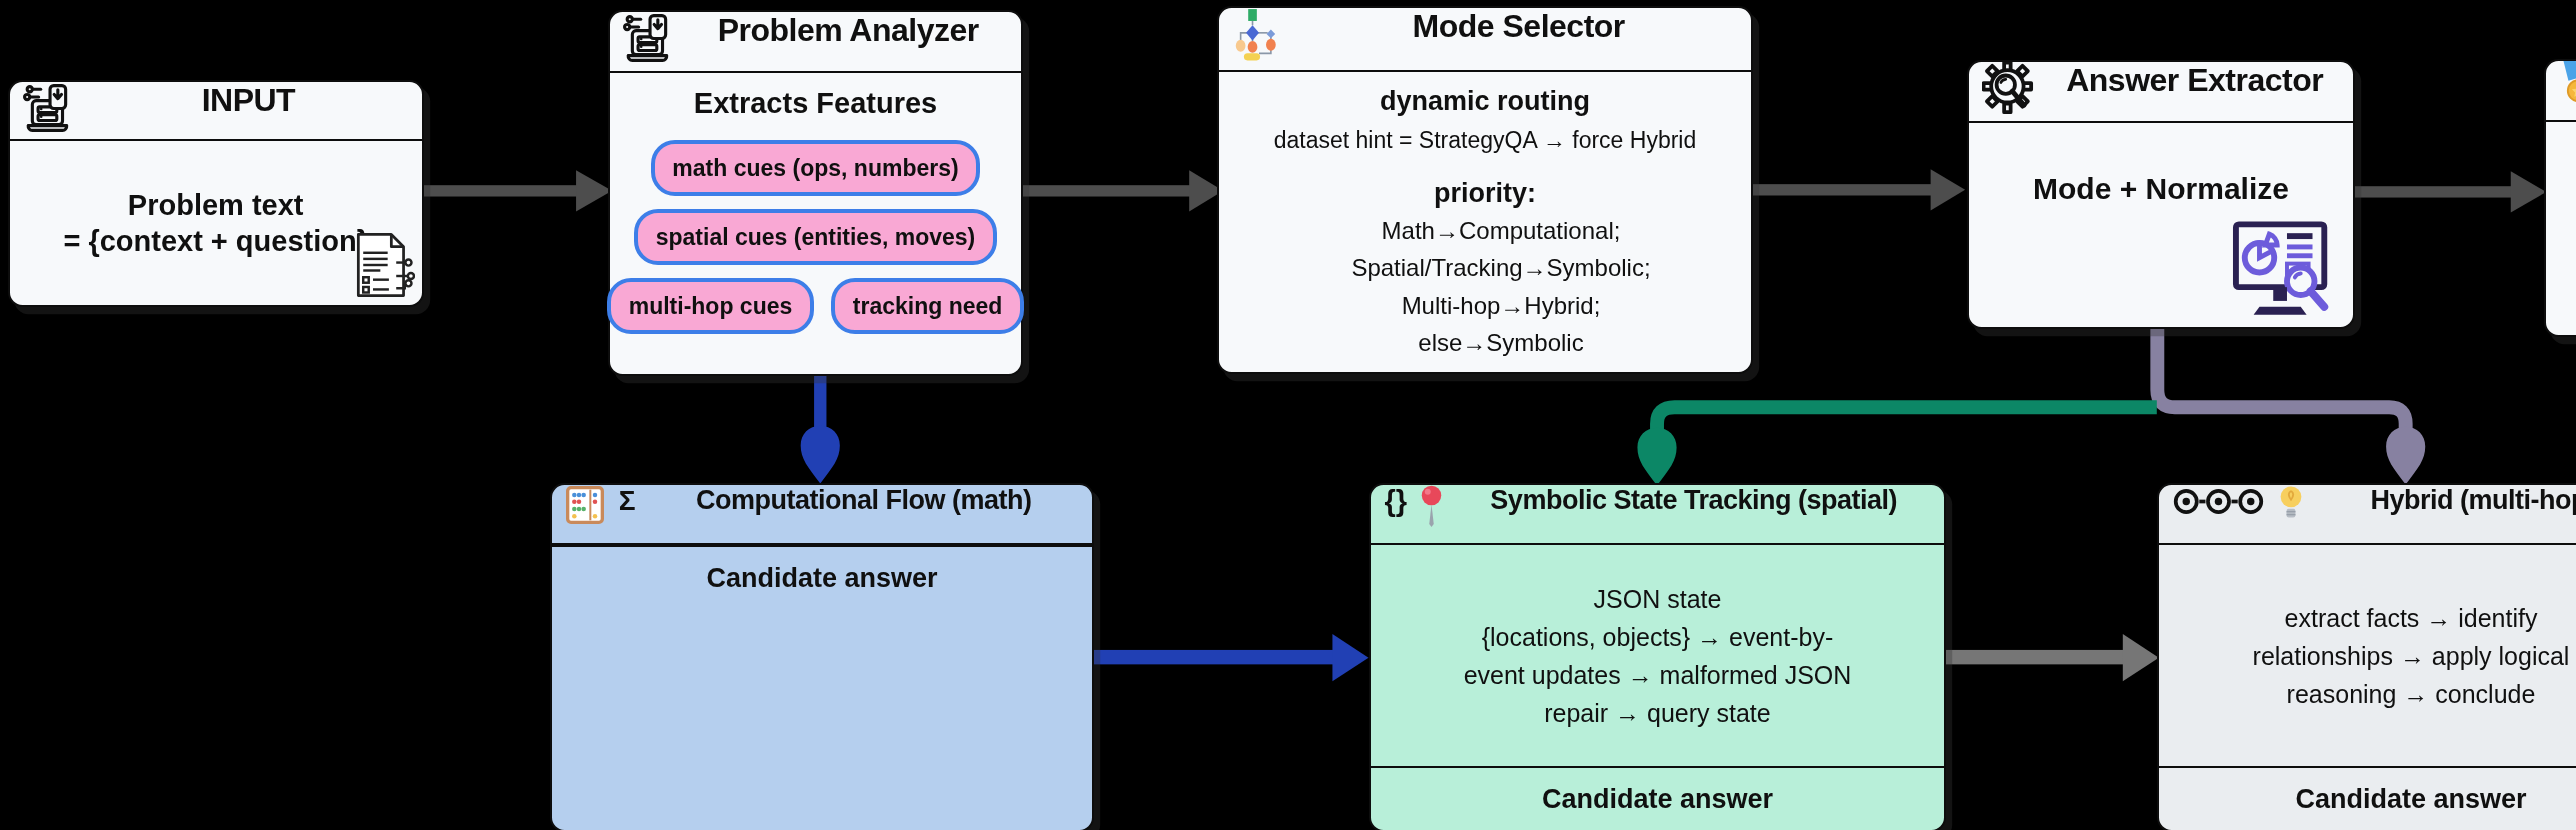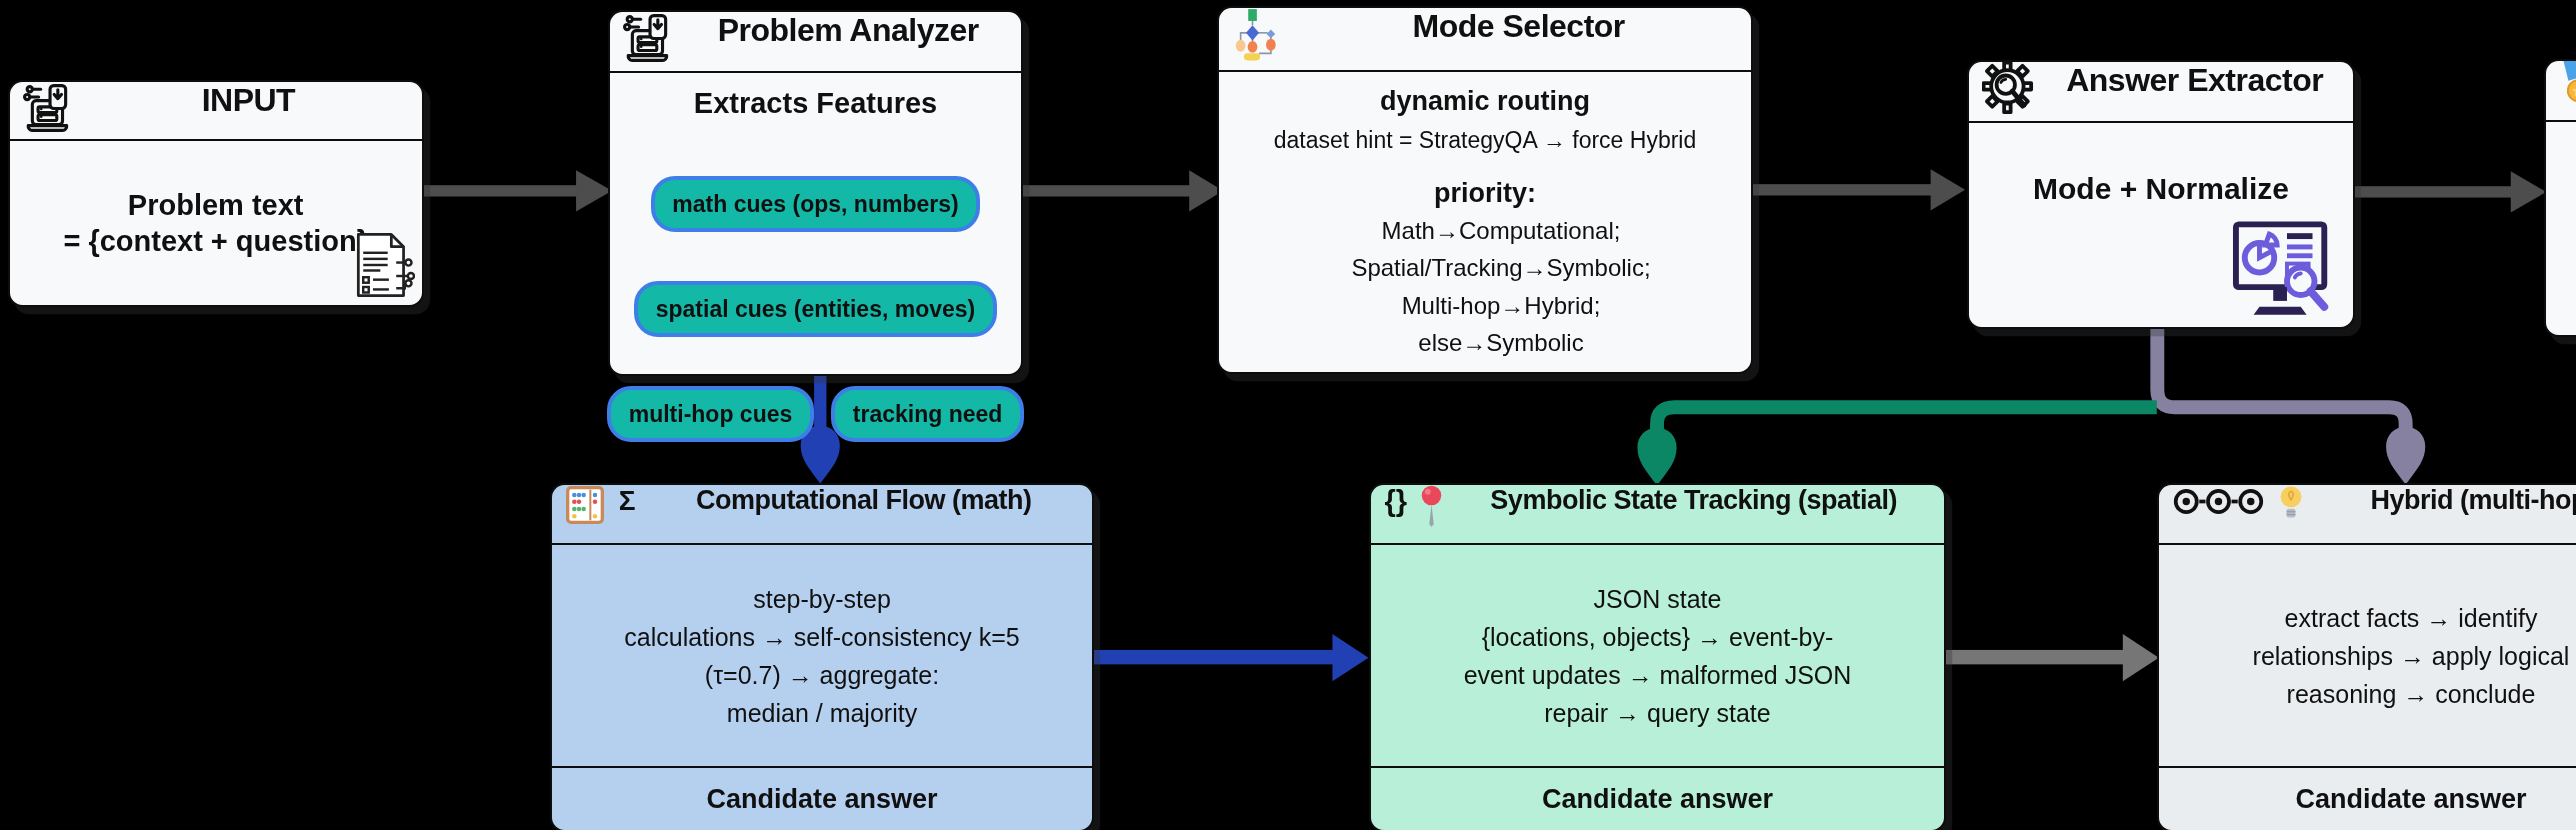--- a/index.html
+++ b/index.html
@@ -32,22 +32,22 @@
   .n-symb{left:1369px;top:483px;width:573px;height:345px;background:#b8efd9;}
   .n-hybr{left:2157px;top:483px;width:504px;height:345px;background:#eaedf0;}
   .n-comp .hdr,.n-symb .hdr,.n-hybr .hdr{height:58px;}
   .bttl{font-size:27px;}
 
   .input-body{justify-content:center;font-weight:bold;font-size:29px;text-align:center;line-height:1.25;}
   .doc-icon{position:absolute;right:7.2px;bottom:7.2px;}
 
   .sub-ttl{font-weight:bold;font-size:29px;margin-top:13.4px;}
   .pills{display:flex;flex-direction:column;align-items:center;gap:13.4px;margin-top:20.6px;width:100%;}
-  .pill{background:#14b8a6;border:4.1px solid #3d7ee8;border-radius:24px;font-weight:bold;font-size:23px;
-        padding:10.3px 17.5px;white-space:nowrap;margin-top:36px;}
+  .pill{background:#f9a8d4;border:4.1px solid #3d7ee8;border-radius:24px;font-weight:bold;font-size:23px;
+        padding:10.3px 17.5px;white-space:nowrap;}
   .pill-row{display:flex;gap:17.5px;}
 
   .mode-body{padding-top:13.4px;font-size:24px;text-align:center;}
   .mode-head{font-weight:bold;font-size:27px;}
   .mode-rule{margin-top:10.3px;font-size:23px;}
   .mode-prio{font-weight:bold;font-size:27px;margin-top:24px;}
   .mode-rules{margin-top:3.1px;font-size:24px;line-height:1.56;margin-left:32px;}
 
   .parse-line{margin-top:49px;font-weight:bold;font-size:30px;}
   .monitor-icon{position:absolute;right:13.4px;bottom:7.2px;}
@@ -299,26 +299,20 @@
             <circle cx="28" cy="36" r="3.4" fill="#57b26a"></circle>
           </g>
         <g>
             <circle cx="14" cy="47" r="3.4" fill="#f4c14f"></circle>
             <circle cx="45" cy="47" r="3.4" fill="#f4c14f"></circle>
           </g>
       </svg>
       <span style="font-weight:bold;font-size:28px;">Σ</span>
       <div class="ttl bttl">Computational Flow (math)</div>
     </div>
-    <div class="bdy flow-body">
-      <div class="multiline">step-by-step
-calculations → self-consistency k=5
-(τ=0.7) → aggregate:
-median / majority</div>
-    </div>
     <div class="ftr">Candidate answer</div>
   </section>
 
   <section class="node n-symb">
     <div class="hdr">
       <span style="font-weight:bold;font-size:29px;">{}</span>
       <svg width="23" height="42" viewBox="0 0 30 56">
         <path d="M15 26 L12 52 L15 56 L18 52 Z" fill="#9aa3ad"></path>
         <circle cx="15" cy="14" r="13" fill="#e8485a"></circle>
         <circle cx="10" cy="9" r="4" fill="#f3798a"></circle>

